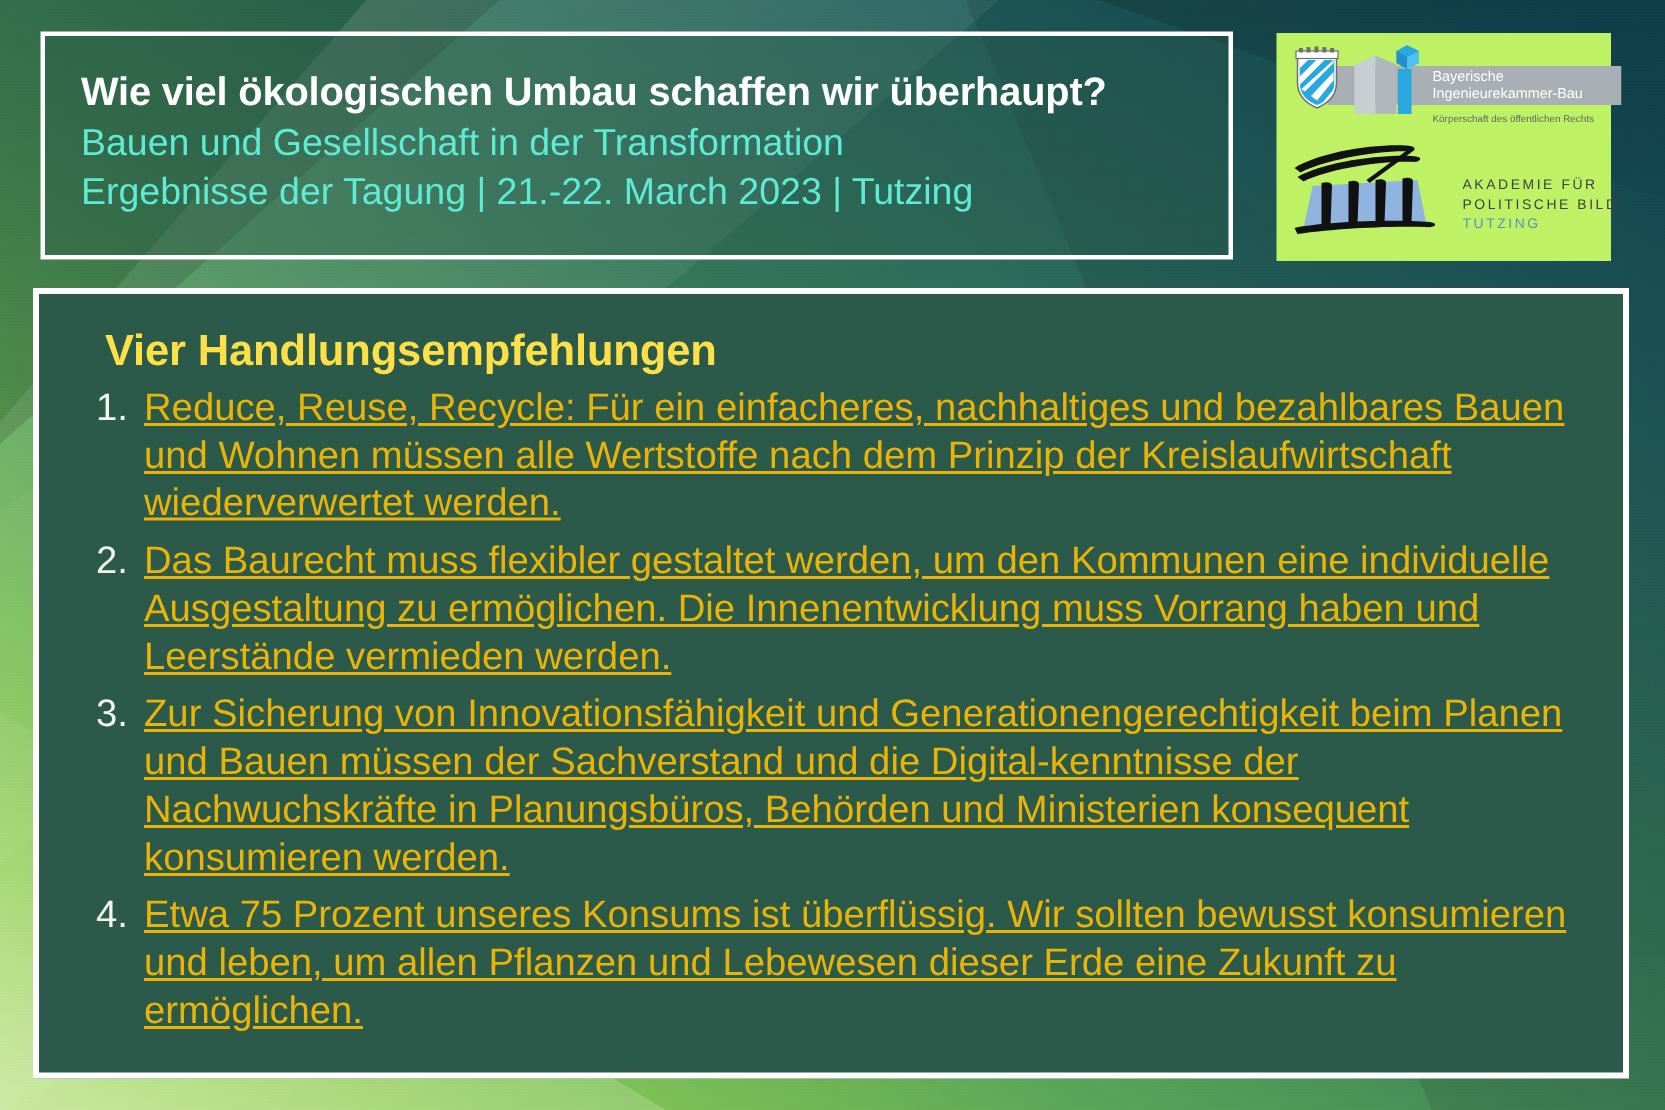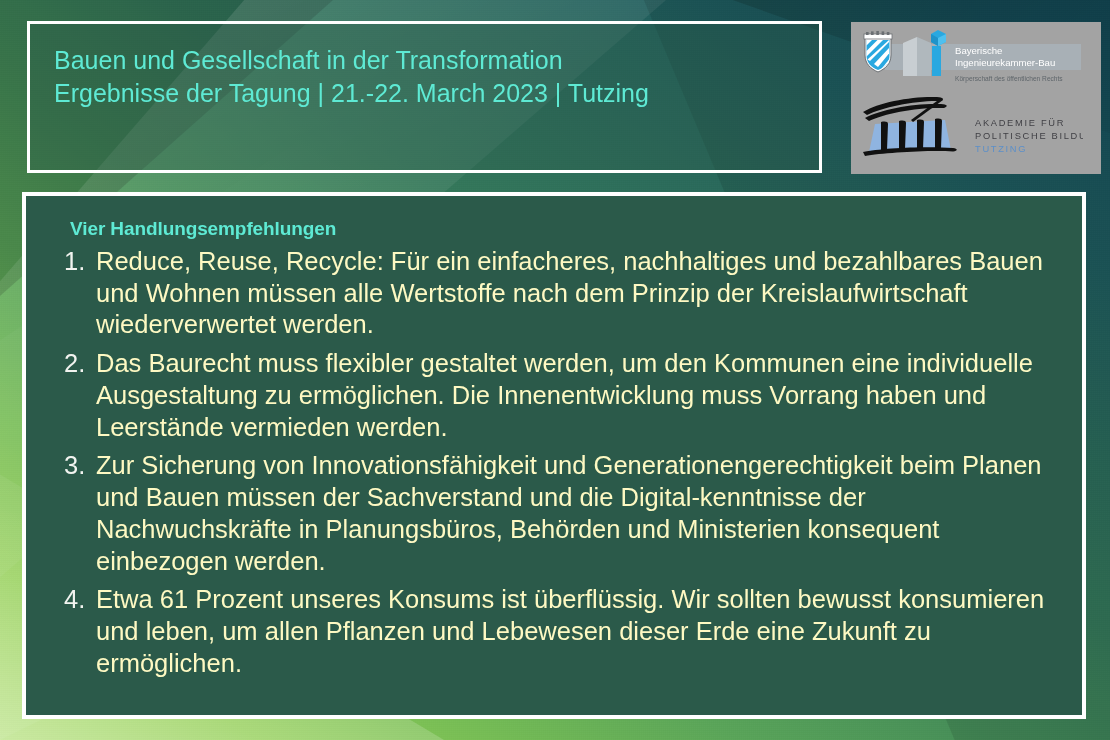--- a/index.html
+++ b/index.html
@@ -92,58 +92,59 @@
     color: #5eead4;
     font-size: 25px;
     font-weight: normal;
     line-height: 1.33;
     white-space: nowrap;
   }
 
   
   .logo-panel {
     position: absolute;
-    left: 851px; top: 22px; width: 250px; height: 152px;
-    background: #a3a3a3;
+    left: 851px; top: 22px; width: 223px; height: 152px;
+    background: #bef264;
   }
   .logo-ikb {
     position: absolute; left: 8px; top: 7px; width: 222px; height: 62px;
   }
   .logo-akademie {
     position: absolute; left: 6px; top: 72px; width: 226px; height: 74px;
   }
 
   
   .content-box {
     position: absolute;
     left: 22px; top: 192px; width: 1064px; height: 527px;
     border: 4px solid #ffffff;
     background: #2b5a4a;
     padding: 16px 20px 0 22px;
   }
   .content-heading {
-    color: #5eead4;
-    font-size: 19px;
+    color: #fde047;
+    font-size: 29px;
     font-weight: bold;
     margin: 6px 0 6px 22px;
     letter-spacing: -0.1px;
   }
   ol.rec-list {
     list-style: none;
     margin: 0; padding: 0;
     counter-reset: rec;
   }
   ol.rec-list > li {
     position: relative;
     counter-increment: rec;
-    color: #fef9c3;
+    color: #eab308;
     font-size: 25.5px;
     line-height: 1.245;
     padding-left: 48px;
     margin-bottom: 7px;
+    text-decoration: underline;
   }
   ol.rec-list > li::before {
     content: counter(rec) ".";
     position: absolute;
     left: 16px; top: 0;
     width: 30px;
     text-align: left;
     color: #f2f4f0;
     font-size: 25.5px;
   }
@@ -156,20 +157,21 @@
   <div class="bg-sweep"></div>
   <div class="bg-facet-c"></div>
   <div class="bg-facet-d"></div>
   <div class="bg-facet-a"></div>
   <div class="bg-facet-b"></div>
   <div class="bg-facet-e"></div>
   <div class="bg-facet-f"></div>
   <div class="bg-noise"></div>
 
   <div class="header-box">
+    <div class="header-title">Wie viel ökologischen Umbau schaffen wir überhaupt?</div>
     <div class="header-sub">Bauen und Gesellschaft in der Transformation</div>
     <div class="header-sub">Ergebnisse der Tagung | 21.-22. March 2023 | Tutzing</div>
   </div>
 
   <div class="logo-panel">
 
     <svg class="logo-ikb" viewBox="0 0 222 62">
 
       <rect x="26" y="15" width="196" height="26" fill="#a8b0b6"></rect>
 
@@ -226,18 +228,18 @@
       <text x="118" y="45" font-family="Liberation Sans, sans-serif" font-size="9.3" letter-spacing="1.7" fill="#3f3f44">POLITISCHE BILDUNG</text>
       <text x="118" y="58" font-family="Liberation Sans, sans-serif" font-size="9.3" letter-spacing="1.7" fill="#5b8fc9">TUTZING</text>
     </svg>
   </div>
 
   <div class="content-box">
     <div class="content-heading">Vier Handlungsempfehlungen</div>
     <ol class="rec-list">
       <li>Reduce, Reuse, Recycle: Für ein einfacheres, nachhaltiges und bezahlbares Bauen und Wohnen müssen alle Wertstoffe nach dem Prinzip der Kreislaufwirtschaft wiederverwertet werden.</li>
       <li>Das Baurecht muss flexibler gestaltet werden, um den Kommunen eine individuelle Ausgestaltung zu ermöglichen. Die Innenentwicklung muss Vorrang haben und Leerstände vermieden werden.</li>
-      <li>Zur Sicherung von Innovationsfähigkeit und Generationengerechtigkeit beim Planen und Bauen müssen der Sachverstand und die Digital-kenntnisse der Nachwuchskräfte in Planungsbüros, Behörden und Ministerien konsequent einbezogen werden.</li>
-      <li>Etwa 61 Prozent unseres Konsums ist überflüssig. Wir sollten bewusst konsumieren und leben, um allen Pflanzen und Lebewesen dieser Erde eine Zukunft zu ermöglichen.</li>
+      <li>Zur Sicherung von Innovationsfähigkeit und Generationengerechtigkeit beim Planen und Bauen müssen der Sachverstand und die Digital-kenntnisse der Nachwuchskräfte in Planungsbüros, Behörden und Ministerien konsequent konsumieren werden.</li>
+      <li>Etwa 75 Prozent unseres Konsums ist überflüssig. Wir sollten bewusst konsumieren und leben, um allen Pflanzen und Lebewesen dieser Erde eine Zukunft zu ermöglichen.</li>
     </ol>
   </div>
 
 </div>
 
 </body></html>

